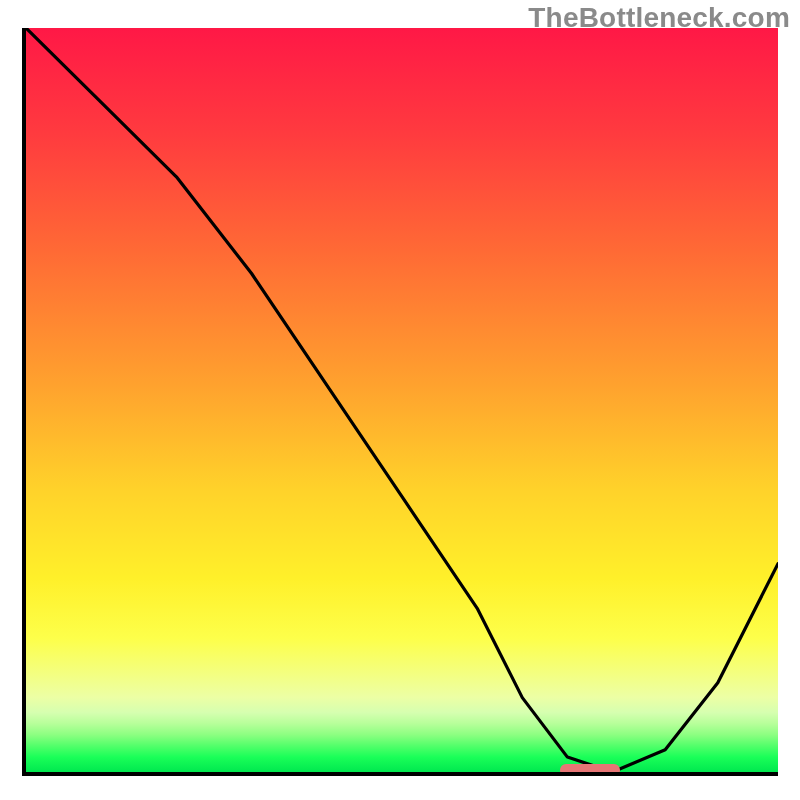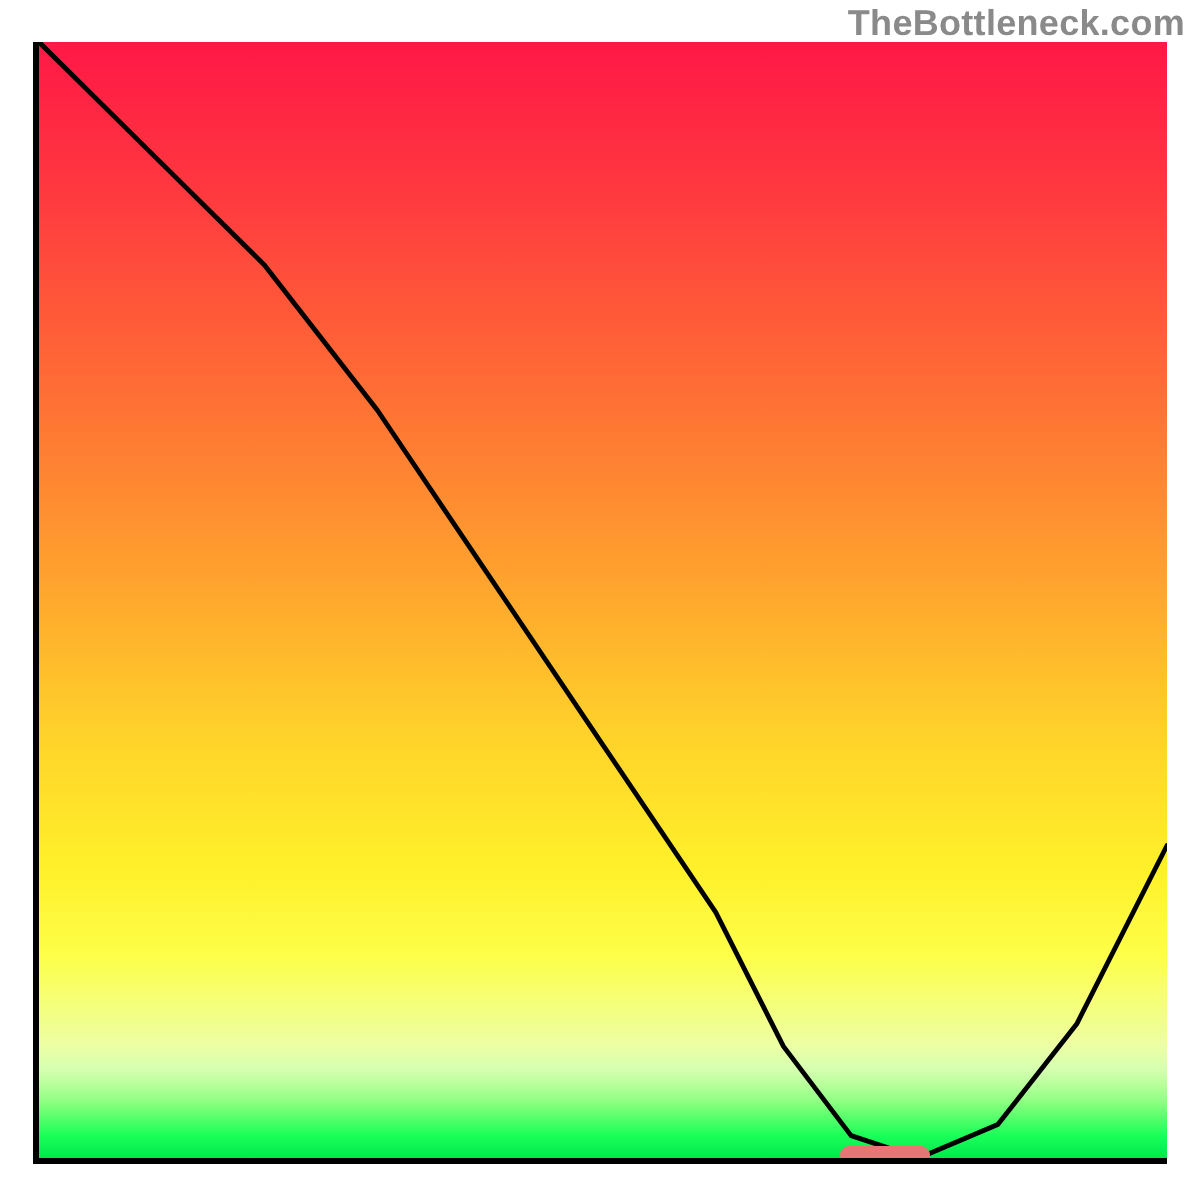--- a/index.html
+++ b/index.html
@@ -13,21 +13,21 @@
   .frame {
     position: relative;
     width: 800px;
     height: 800px;
     box-sizing: border-box;
   }
   .watermark {
     position: absolute;
     top: 2px;
     right: 10px;
-    font-size: 24px;
+    font-size: 28px;
     font-weight: bold;
     color: #8a8a8a;
     letter-spacing: 0.2px;
     z-index: 10;
   }
   .plot {
     position: absolute;
     left: 22px;
     top: 28px;
     width: 756px;

